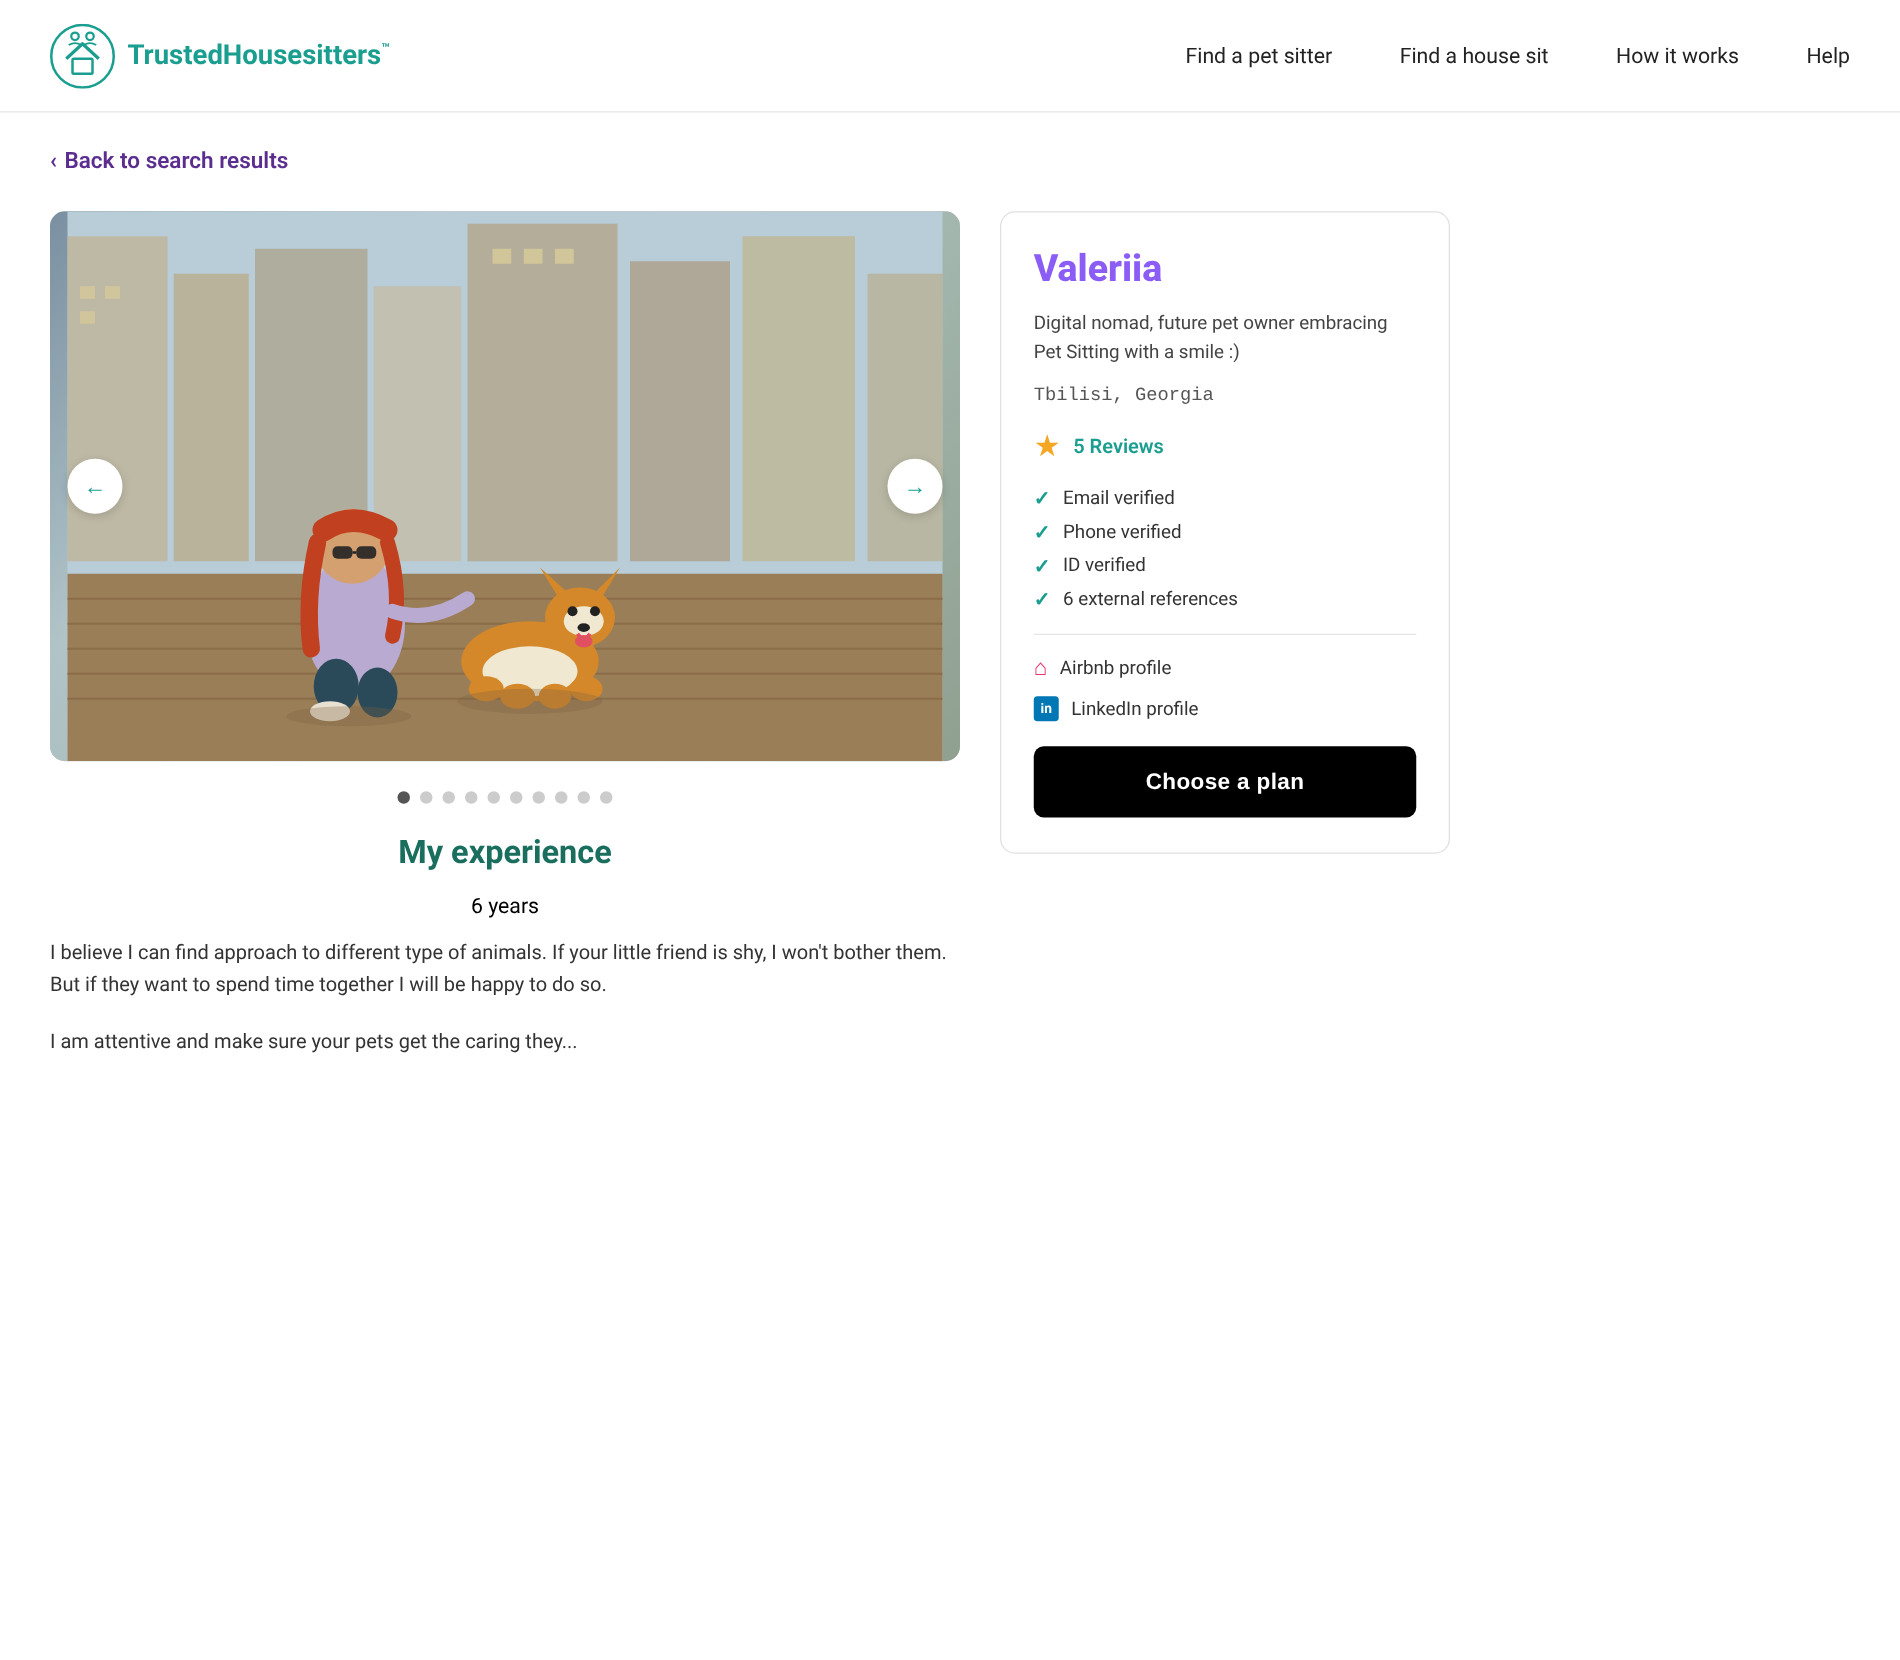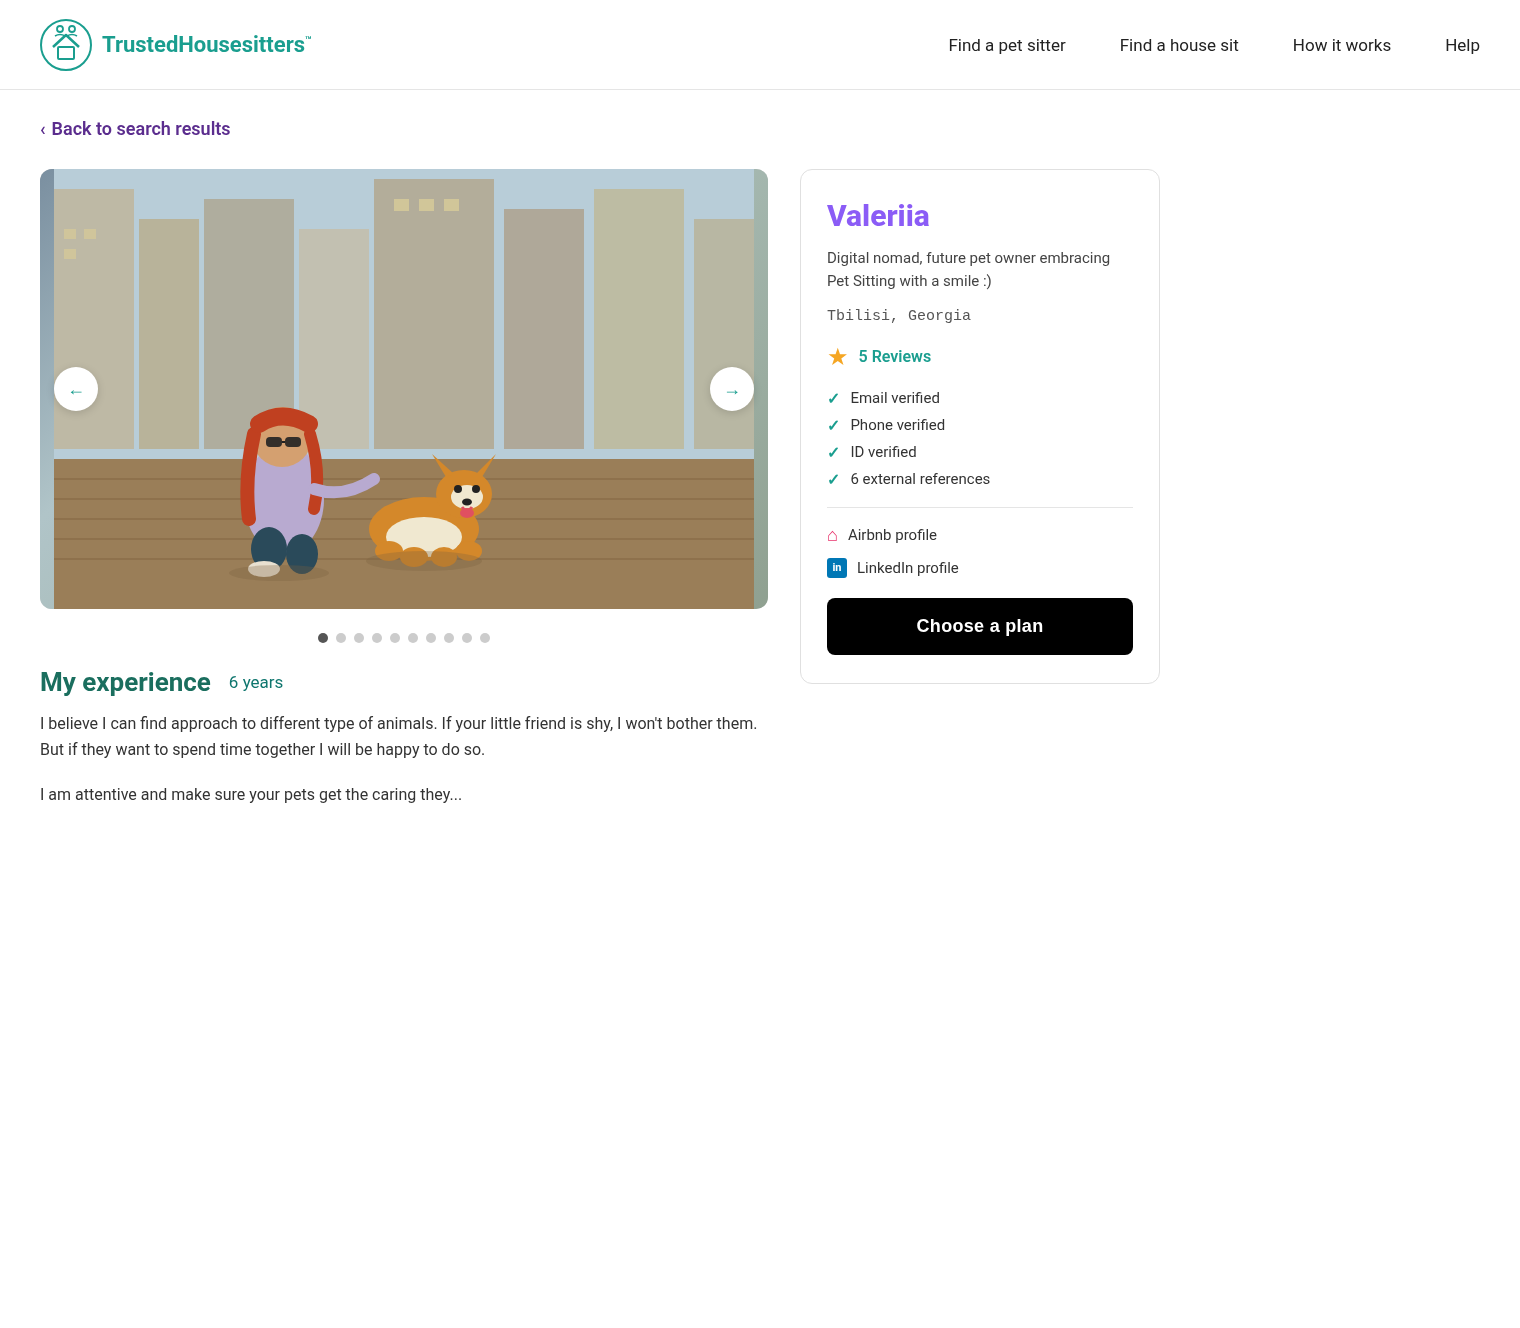--- a/index.html
+++ b/index.html
@@ -128,29 +128,30 @@
 
     
     .experience-section {
       margin-top: 20px;
     }
     .experience-header {
       display: flex;
       align-items: center;
       gap: 18px;
       margin-bottom: 14px;
+      flex-direction: column;
     }
     .experience-title {
       font-size: 26px;
       font-weight: 700;
       color: #1a6e5e;
     }
     .experience-years {
       font-size: 17px;
-      color: #0f766e;
+      color: #000000;
     }
     .experience-text {
       font-size: 16px;
       color: #333;
       line-height: 1.65;
       margin-bottom: 18px;
     }
 
     
     .right-col {

